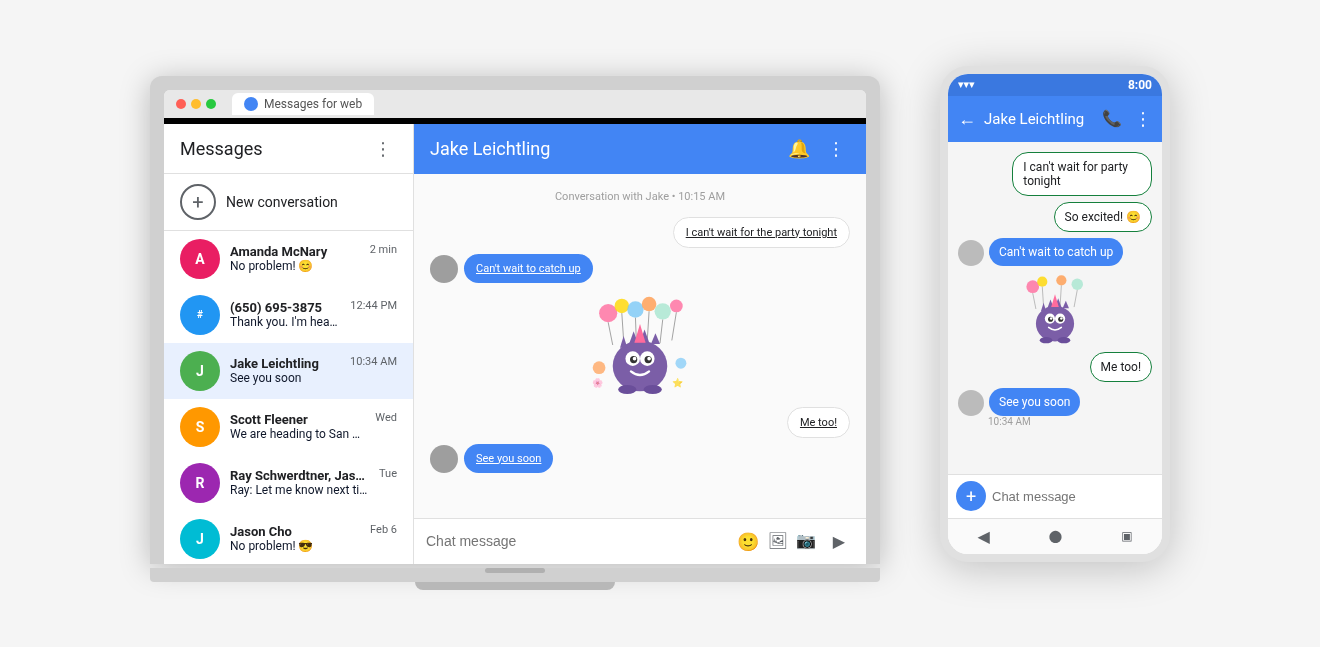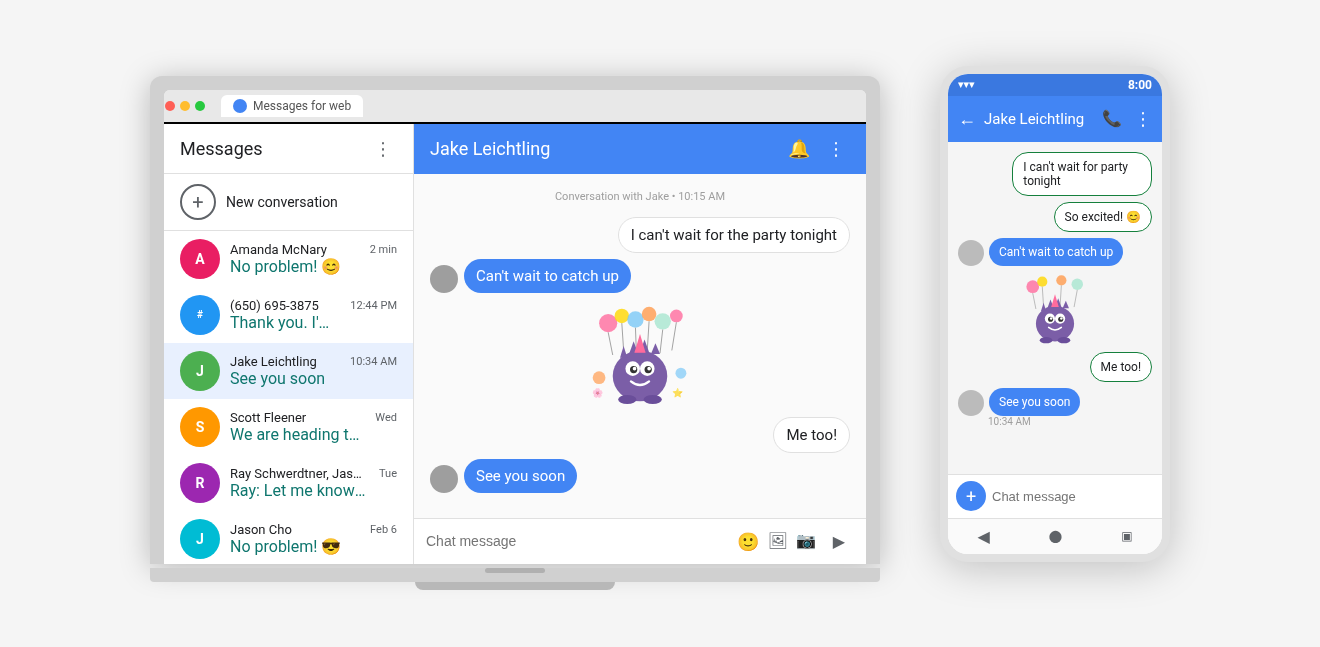--- a/index.html
+++ b/index.html
@@ -34,23 +34,23 @@
     .laptop-browser {
       background: #f1f1f1;
       border-radius: 6px 6px 0 0;
       overflow: hidden;
     }
     .browser-chrome {
       background: #e8e8e8;
       height: 34px;
       display: flex;
       align-items: center;
-      padding: 0 1px;
+      padding: 0 12px;
       gap: 8px;
-      border-bottom: 2px solid #000000;
+      border-bottom: 6px solid #000000;
     }
     .browser-dots {
       display: flex; gap: 5px;
     }
     .browser-dot {
       width: 10px; height: 10px; border-radius: 50%;
     }
     .dot-red { background: #ff5f56; }
     .dot-yellow { background: #ffbd2e; }
     .dot-green { background: #27c93f; }
@@ -147,27 +147,27 @@
       flex-shrink: 0;
       display: flex; align-items: center; justify-content: center;
       font-size: 14px;
       font-weight: bold;
       color: #fff;
       overflow: hidden;
     }
     .contact-info { flex: 1; min-width: 0; }
     .contact-name {
       font-size: 13px;
-      font-weight: 400;
+      font-weight: 700;
       color: #202124;
       white-space: nowrap; overflow: hidden; text-overflow: ellipsis;
     }
     .contact-preview {
-      font-size: 16px;
-      color: #0f766e;
+      font-size: 12px;
+      color: #0f172a;
       white-space: nowrap; overflow: hidden; text-overflow: ellipsis;
     }
     .contact-time {
       font-size: 11px;
       color: #5f6368;
       white-space: nowrap;
       align-self: flex-start;
       padding-top: 4px;
     }
 
@@ -209,22 +209,23 @@
     .msg-row {
       display: flex;
       align-items: flex-end;
       gap: 6px;
     }
     .msg-row.sent { justify-content: flex-end; }
     .msg-row.received { justify-content: flex-start; }
     .msg-bubble {
       padding: 8px 12px;
       border-radius: 18px;
-      font-size: 15px;
+      font-size: 11px;
       max-width: 60%;
+      text-decoration: underline;
     }
     .msg-bubble.sent {
       background: #fff;
       color: #202124;
       border: 1px solid #e0e0e0;
     }
     .msg-bubble.received {
       background: #4285f4;
       color: #fff;
     }

